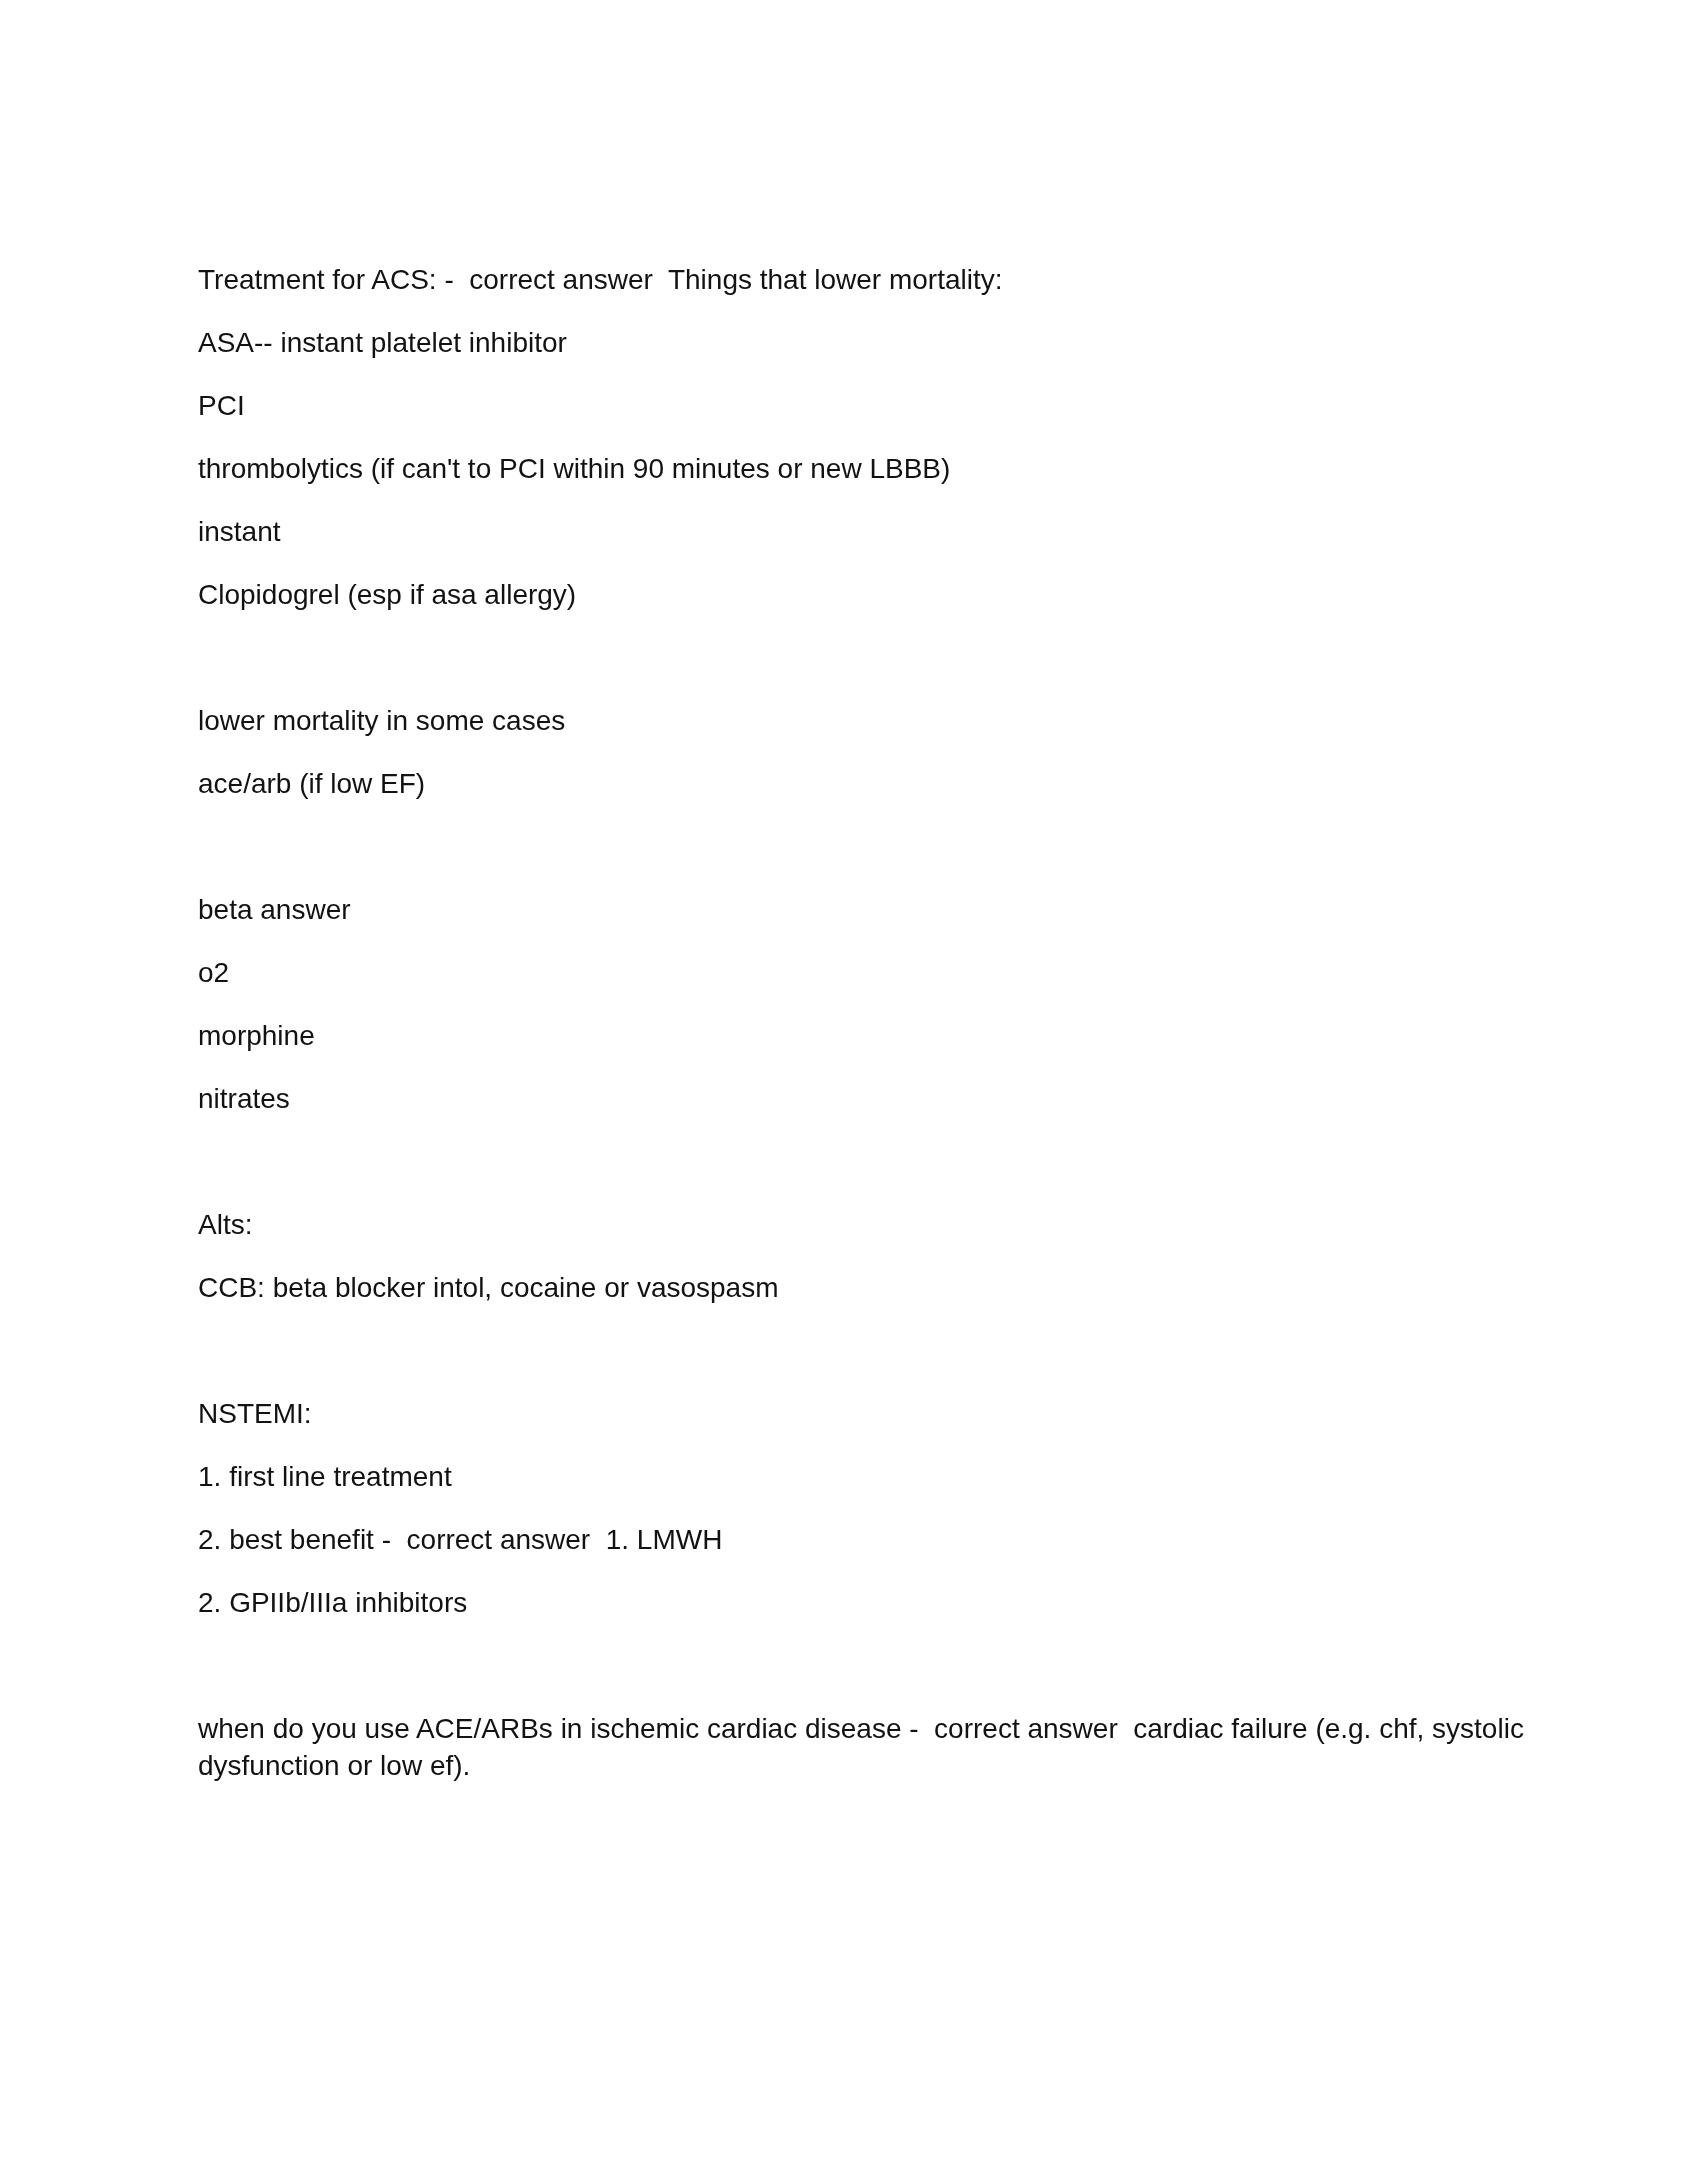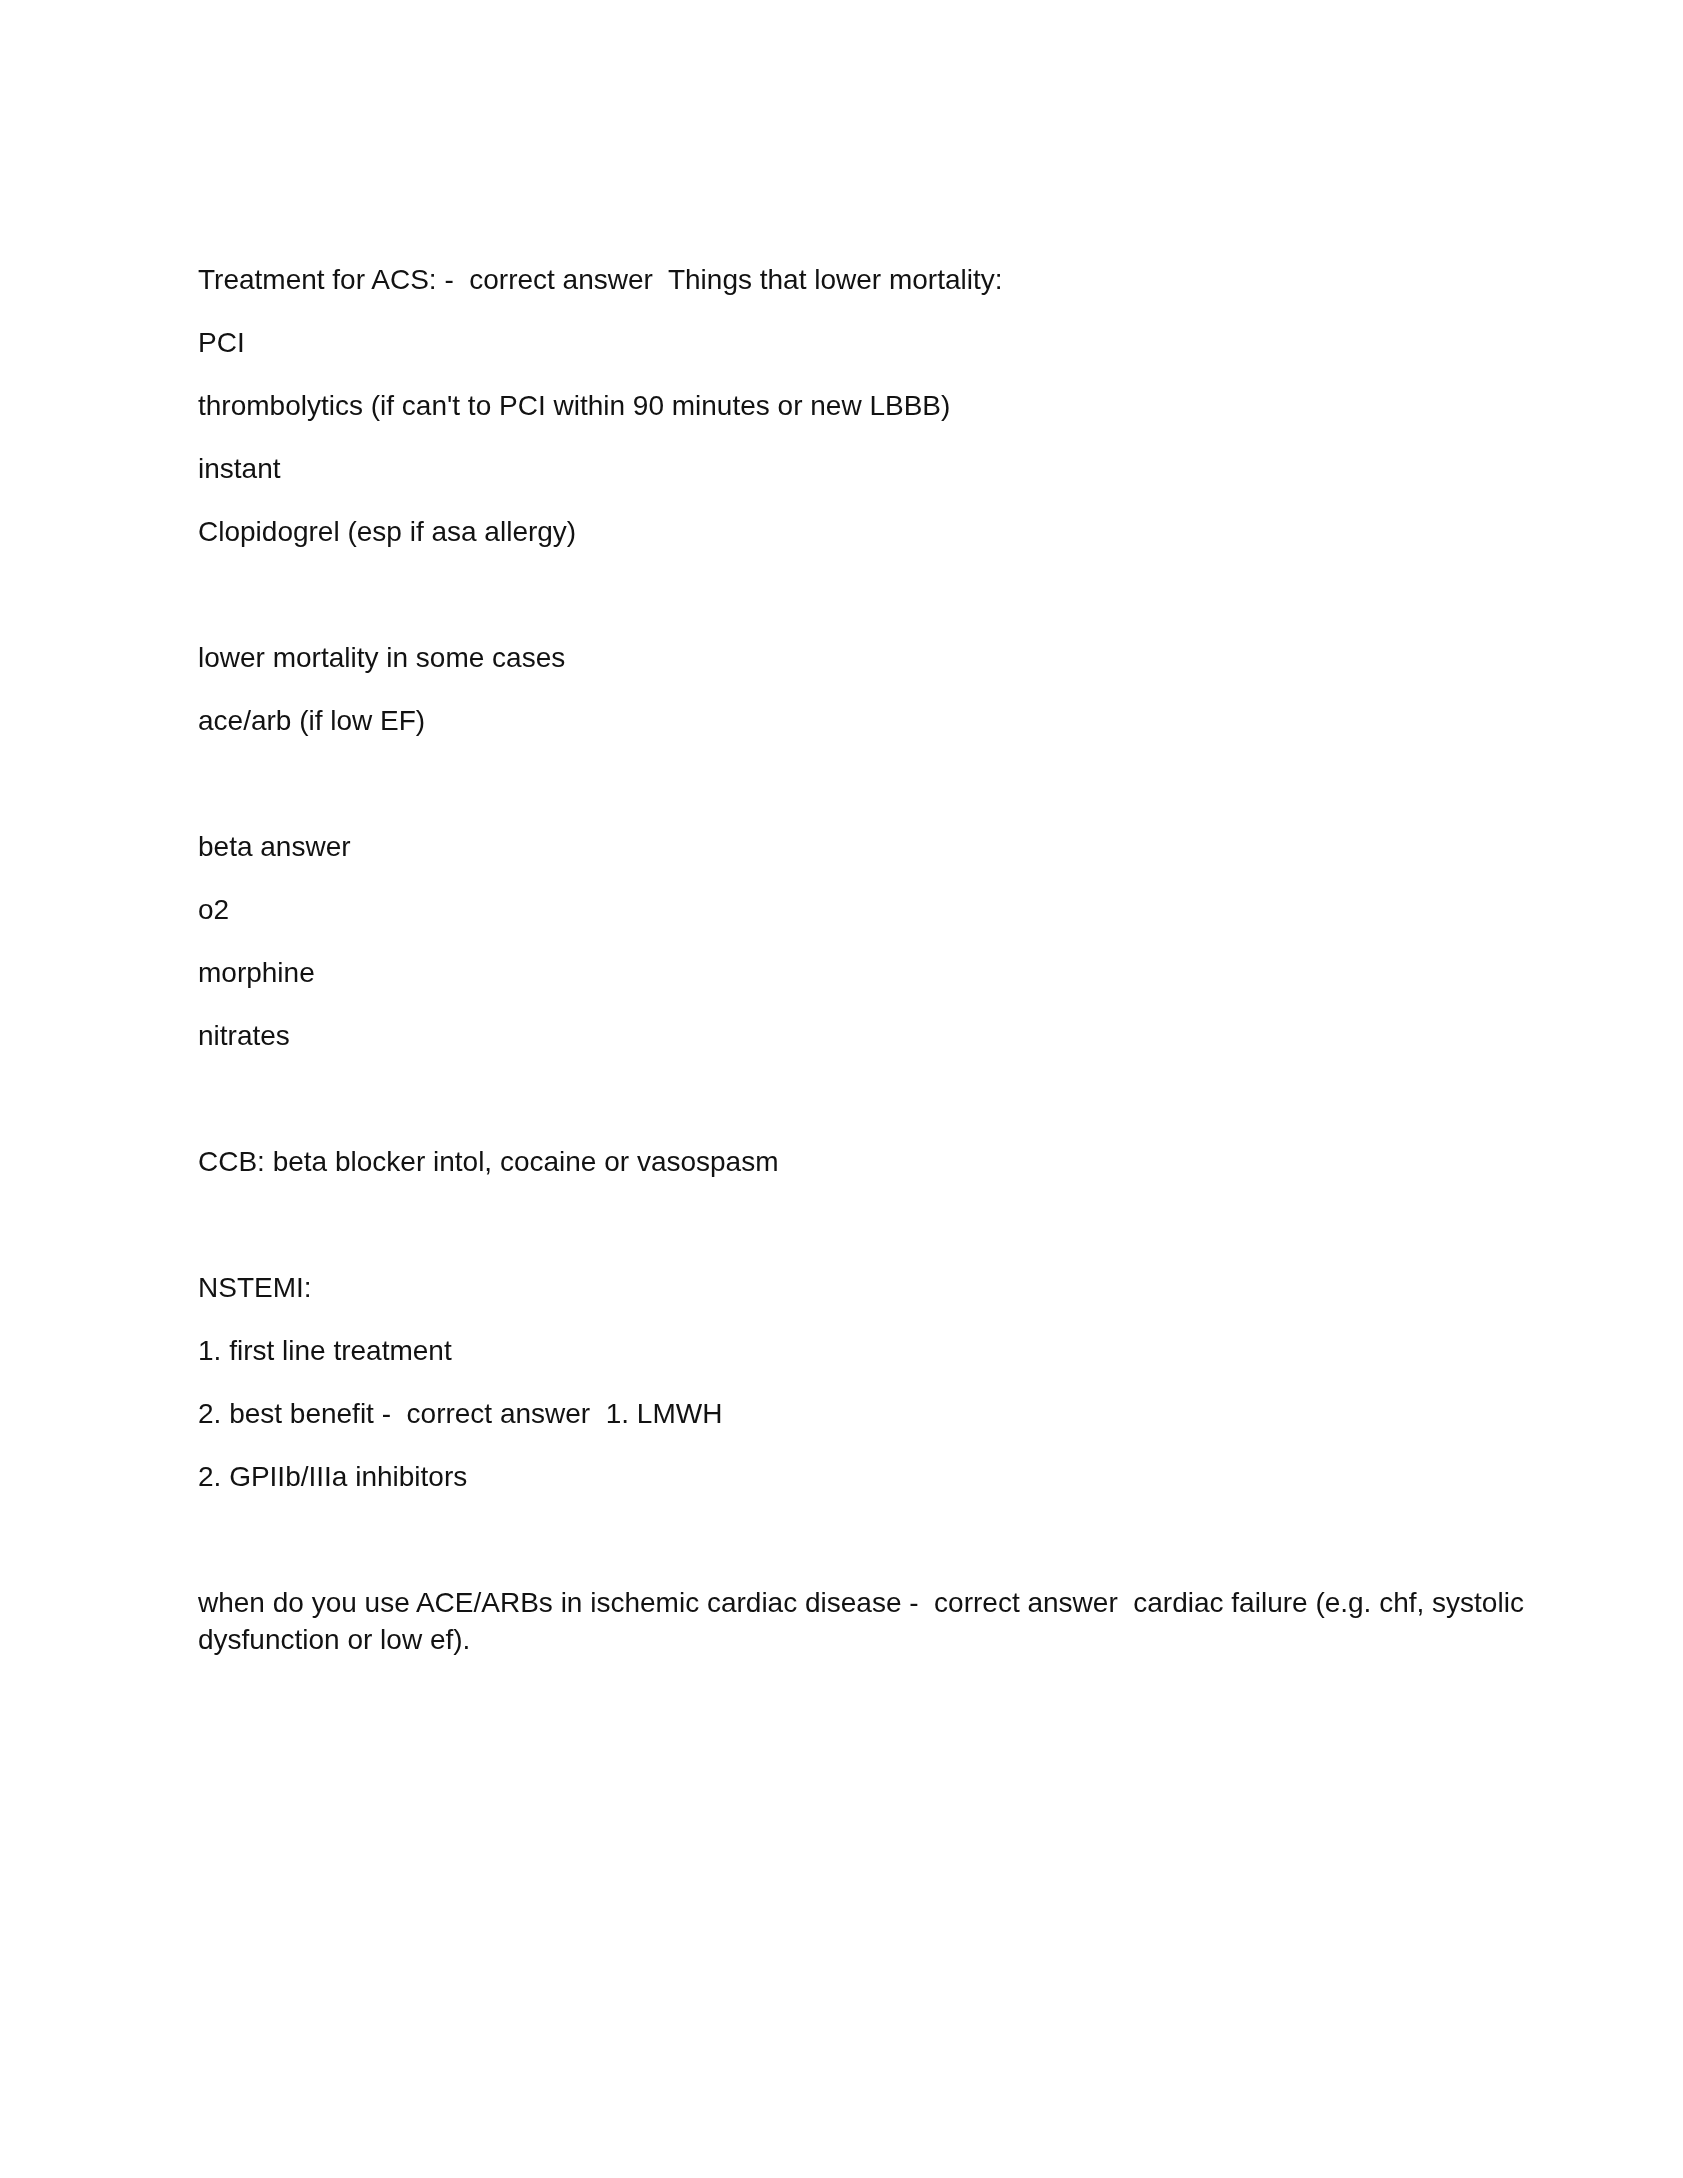--- a/index.html
+++ b/index.html
@@ -32,33 +32,35 @@
     white-space: pre-wrap;
     word-wrap: break-word;
   }
 </style>
 </head>
 <body>
 
 <div class="doc-page">
   <div class="doc-content">
       <p>Treatment for ACS: -  correct answer  Things that lower mortality:</p>
+      <p>ASA-- instant platelet inhibitor</p>
       <p>PCI</p>
       <p>thrombolytics (if can't to PCI within 90 minutes or new LBBB)</p>
       <p>instant</p>
       <p>Clopidogrel (esp if asa allergy)</p>
       <p></p>
       <p>lower mortality in some cases</p>
       <p>ace/arb (if low EF)</p>
       <p></p>
       <p>beta answer</p>
       <p>o2</p>
       <p>morphine</p>
       <p>nitrates</p>
       <p></p>
+      <p>Alts:</p>
       <p>CCB: beta blocker intol, cocaine or vasospasm</p>
       <p></p>
       <p>NSTEMI:</p>
       <p>1. first line treatment</p>
       <p>2. best benefit -  correct answer  1. LMWH</p>
       <p>2. GPIIb/IIIa inhibitors</p>
       <p></p>
       <p>when do you use ACE/ARBs in ischemic cardiac disease -  correct answer  cardiac failure (e.g. chf, systolic dysfunction or low ef).</p>
     </div>
 </div>

